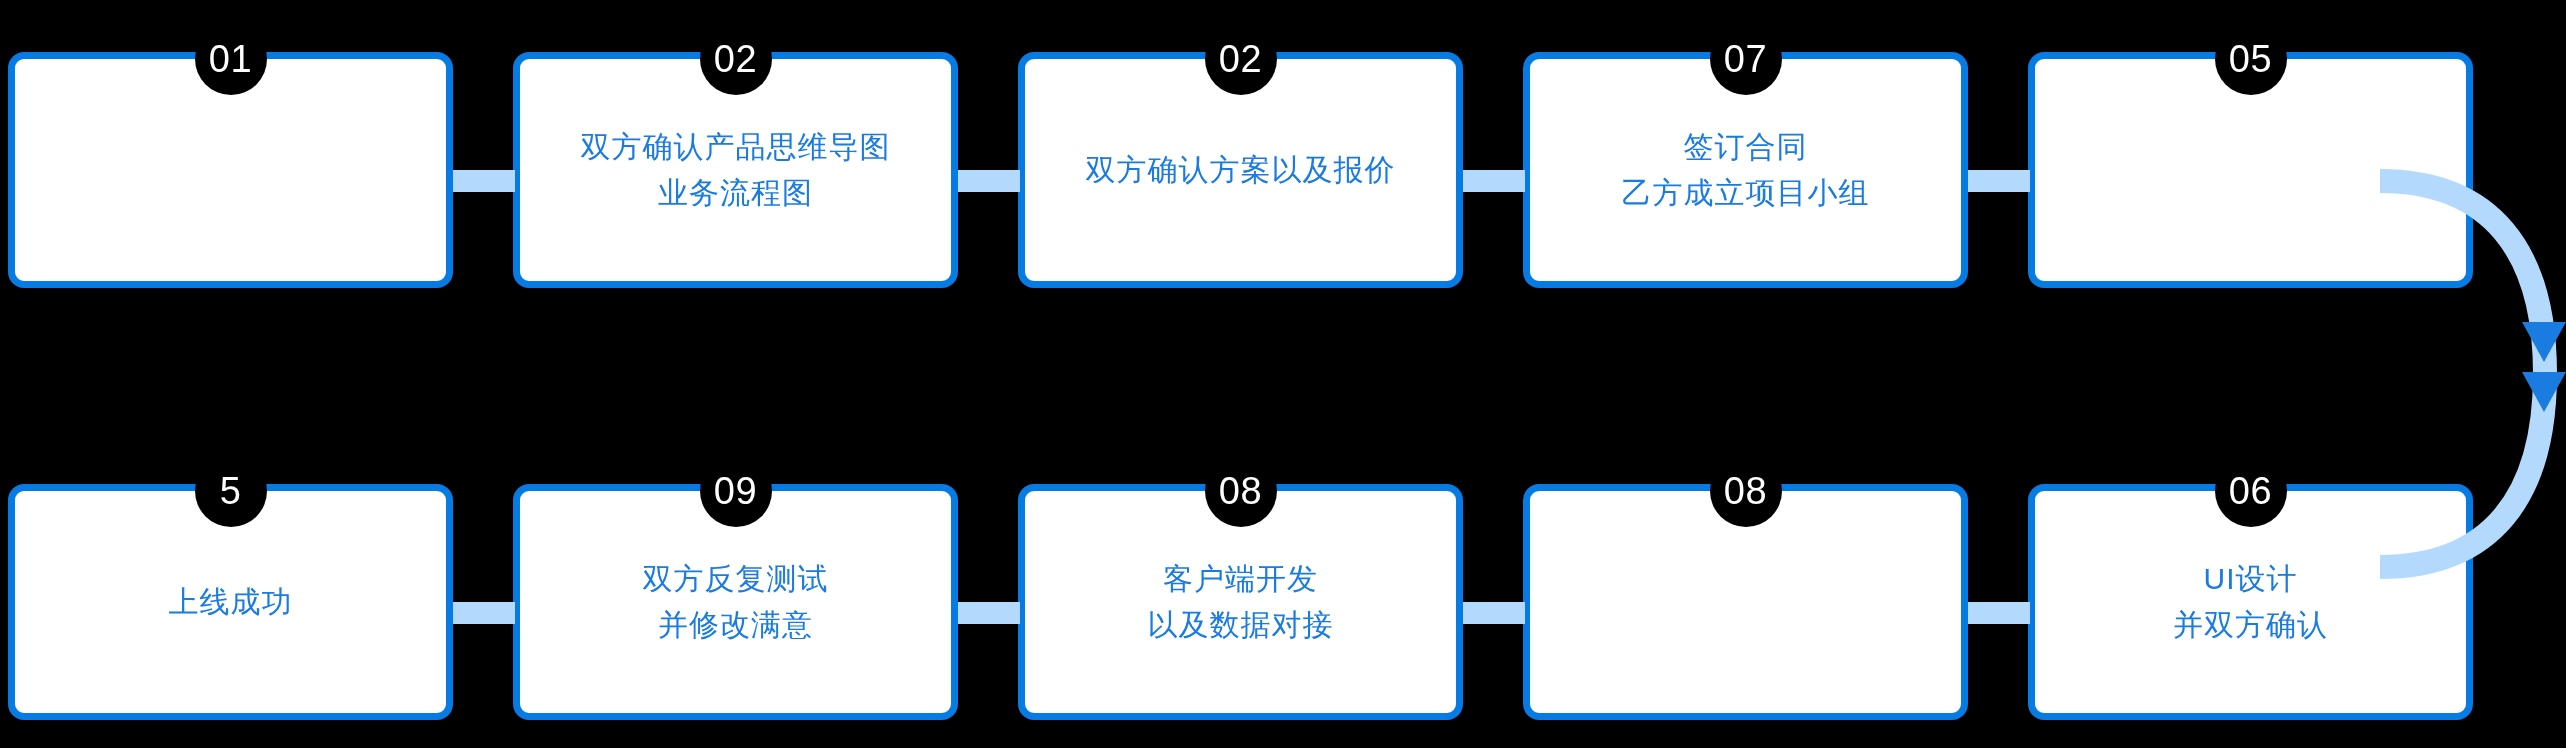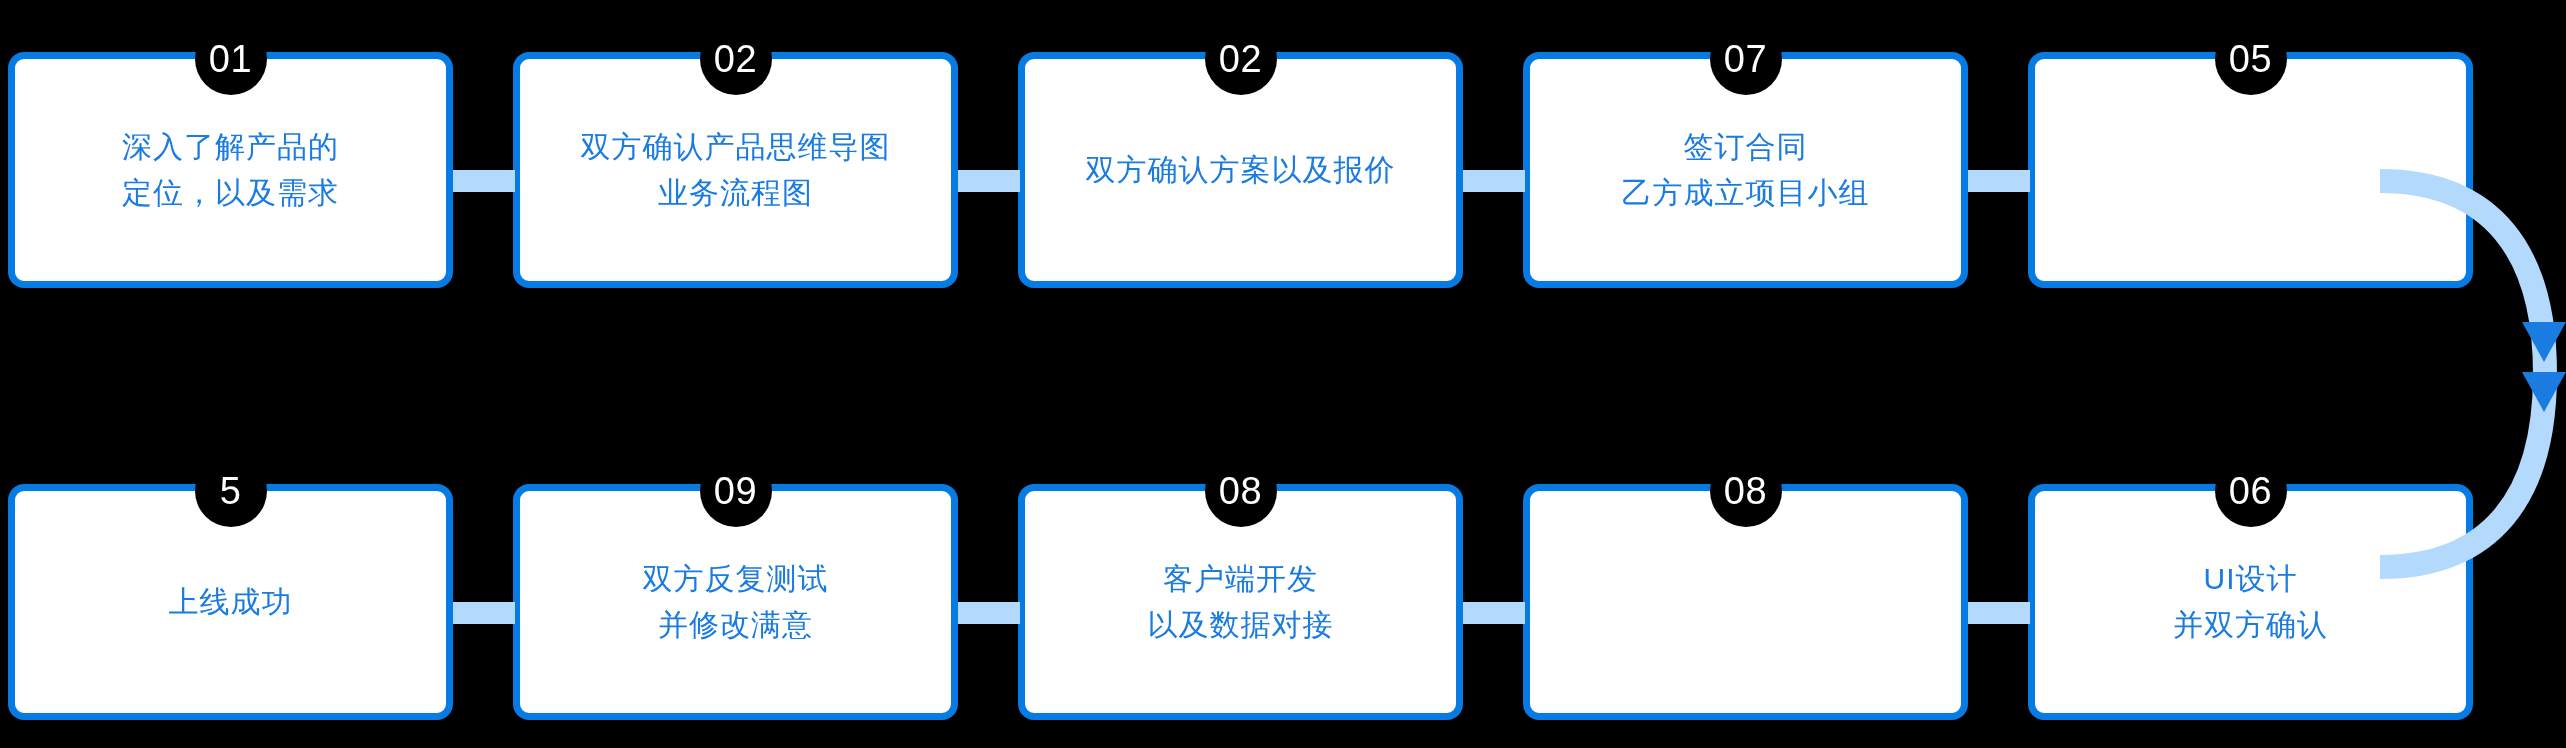--- a/index.html
+++ b/index.html
@@ -85,22 +85,20 @@
 
   <div class="row" id="row-top">
 
     <div class="connector n0"></div>
     <div class="connector n1"></div>
     <div class="connector n2"></div>
     <div class="connector n3"></div>
 
     <div class="card c0">
       <div class="badge">01</div>
-      <div class="card-text">深入了解产品的
-定位，以及需求</div>
     </div>
 
     <div class="card c1">
       <div class="badge">02</div>
       <div class="card-text">双方确认产品思维导图
 业务流程图</div>
     </div>
 
     <div class="card c2">
       <div class="badge">02</div>

